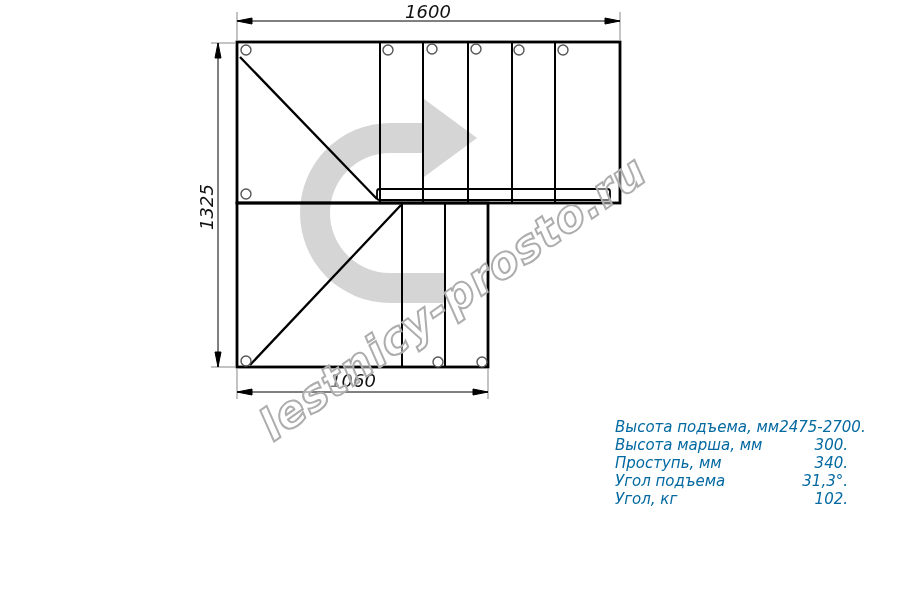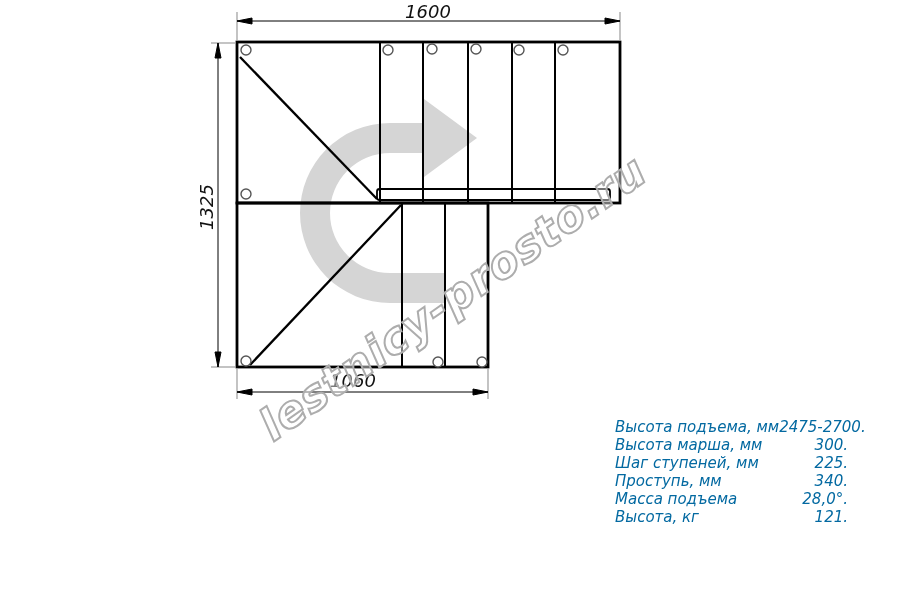--- a/index.html
+++ b/index.html
@@ -149,30 +149,26 @@
   <div class="specs">
     <div class="spec-row">
       <span class="spec-label">Высота подъема, мм</span>
       <span class="spec-value">2475-2700.</span>
     </div>
     <div class="spec-row">
       <span class="spec-label">Высота марша, мм</span>
       <span class="spec-value">300.</span>
     </div>
     <div class="spec-row">
-      <span class="spec-label">Шаг ступеней, мм</span>
-      <span class="spec-value">225.</span>
-    </div>
-    <div class="spec-row">
       <span class="spec-label">Проступь, мм</span>
       <span class="spec-value">340.</span>
     </div>
     <div class="spec-row">
-      <span class="spec-label">Масса подъема</span>
-      <span class="spec-value">28,0°.</span>
+      <span class="spec-label">Угол подъема</span>
+      <span class="spec-value">31,3°.</span>
     </div>
     <div class="spec-row">
-      <span class="spec-label">Высота, кг</span>
-      <span class="spec-value">121.</span>
+      <span class="spec-label">Угол, кг</span>
+      <span class="spec-value">102.</span>
     </div>
   </div>
 
 </div>
 
 </body></html>

